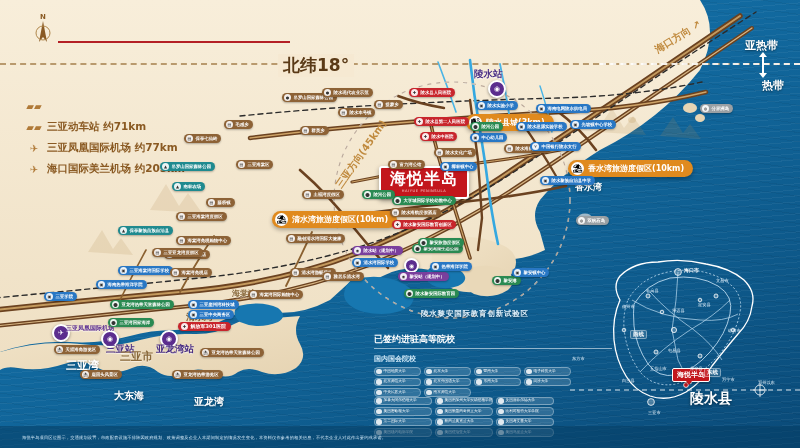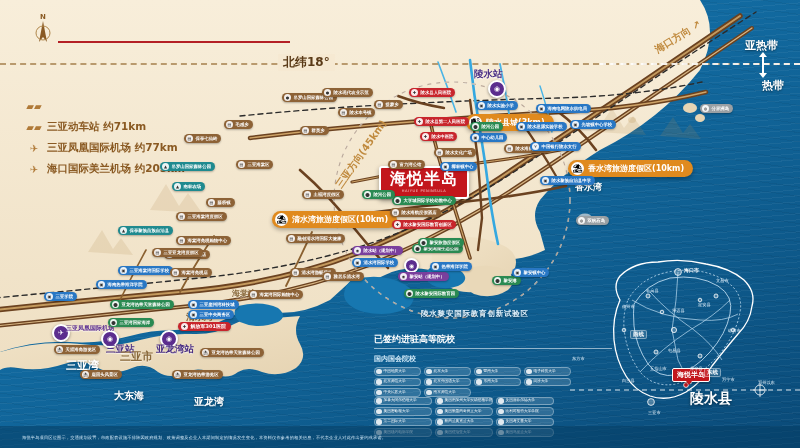--- a/index.html
+++ b/index.html
@@ -22,21 +22,21 @@
 
   
   .dist-list{position:absolute;left:26px;top:97px;}
   .dist-row{display:flex;align-items:center;height:18px;margin-bottom:3px;}
   .dist-ico{width:16px;height:12px;margin-right:5px;display:flex;align-items:center;justify-content:center;color:#b07a38;font-size:10px;}
   .dist-txt{font-size:10.5px;color:#8a5a23;font-weight:bold;white-space:nowrap;}
 
   
   .latline{position:absolute;left:0;top:63px;width:800px;height:0;border-top:2px dashed #b99a6e;}
   .latline-sea{position:absolute;left:600px;top:63px;width:200px;height:0;border-top:2px dashed rgba(255,255,255,.85);}
-  .lat-lab{position:absolute;left:278px;top:54px;font-size:12px;font-weight:bold;color:#5a3a17;background:#f6e9d2;padding:0 5px;}
+  .lat-lab{position:absolute;left:278px;top:54px;font-size:17px;font-weight:bold;color:#5a3a17;background:#f6e9d2;padding:0 5px;}
 
   
   .clim{position:absolute;color:#fff;font-size:11px;font-weight:bold;text-shadow:0 1px 2px rgba(0,0,0,.45);}
   .clim-arrow{position:absolute;left:762px;top:56px;width:2px;height:18px;background:#fff;}
   .clim-arrow:before,.clim-arrow:after{content:"";position:absolute;left:-3px;border-left:4px solid transparent;border-right:4px solid transparent;}
   .clim-arrow:before{top:-4px;border-bottom:5px solid #fff;}
   .clim-arrow:after{bottom:-4px;border-top:5px solid #fff;}
 
   
   .dirtxt{position:absolute;font-size:10px;font-weight:bold;color:#c08a3e;white-space:nowrap;}

